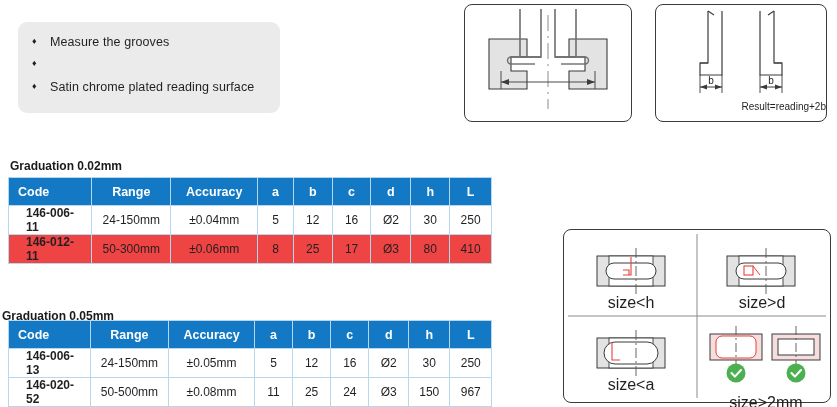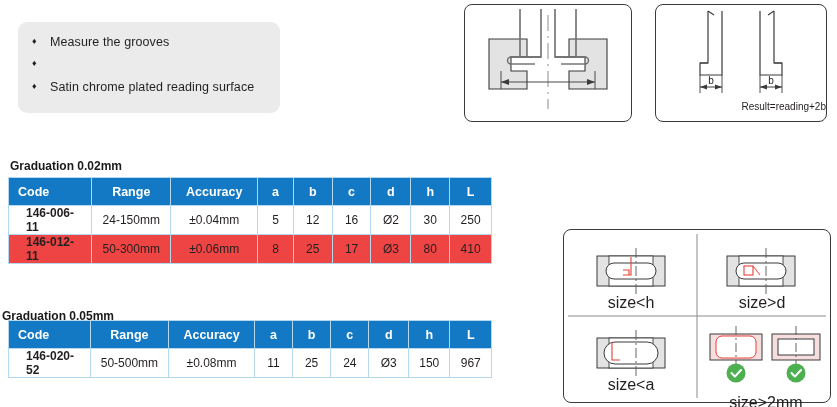--- a/index.html
+++ b/index.html
@@ -112,20 +112,31 @@
       <th class="c-n">a</th>
       <th class="c-n">b</th>
       <th class="c-n">c</th>
       <th class="c-n">d</th>
       <th class="c-n">h</th>
       <th class="c-n">L</th>
     </tr>
   </thead>
   <tbody>
     <tr class="odd">
+      <td class="code">146-006-13</td>
+      <td>24-150mm</td>
+      <td>±0.05mm</td>
+      <td>5</td>
+      <td>12</td>
+      <td>16</td>
+      <td>Ø2</td>
+      <td>30</td>
+      <td>250</td>
+    </tr>
+    <tr class="odd">
       <td class="code">146-020-52</td>
       <td>50-500mm</td>
       <td>±0.08mm</td>
       <td>11</td>
       <td>25</td>
       <td>24</td>
       <td>Ø3</td>
       <td>150</td>
       <td>967</td>
     </tr>

